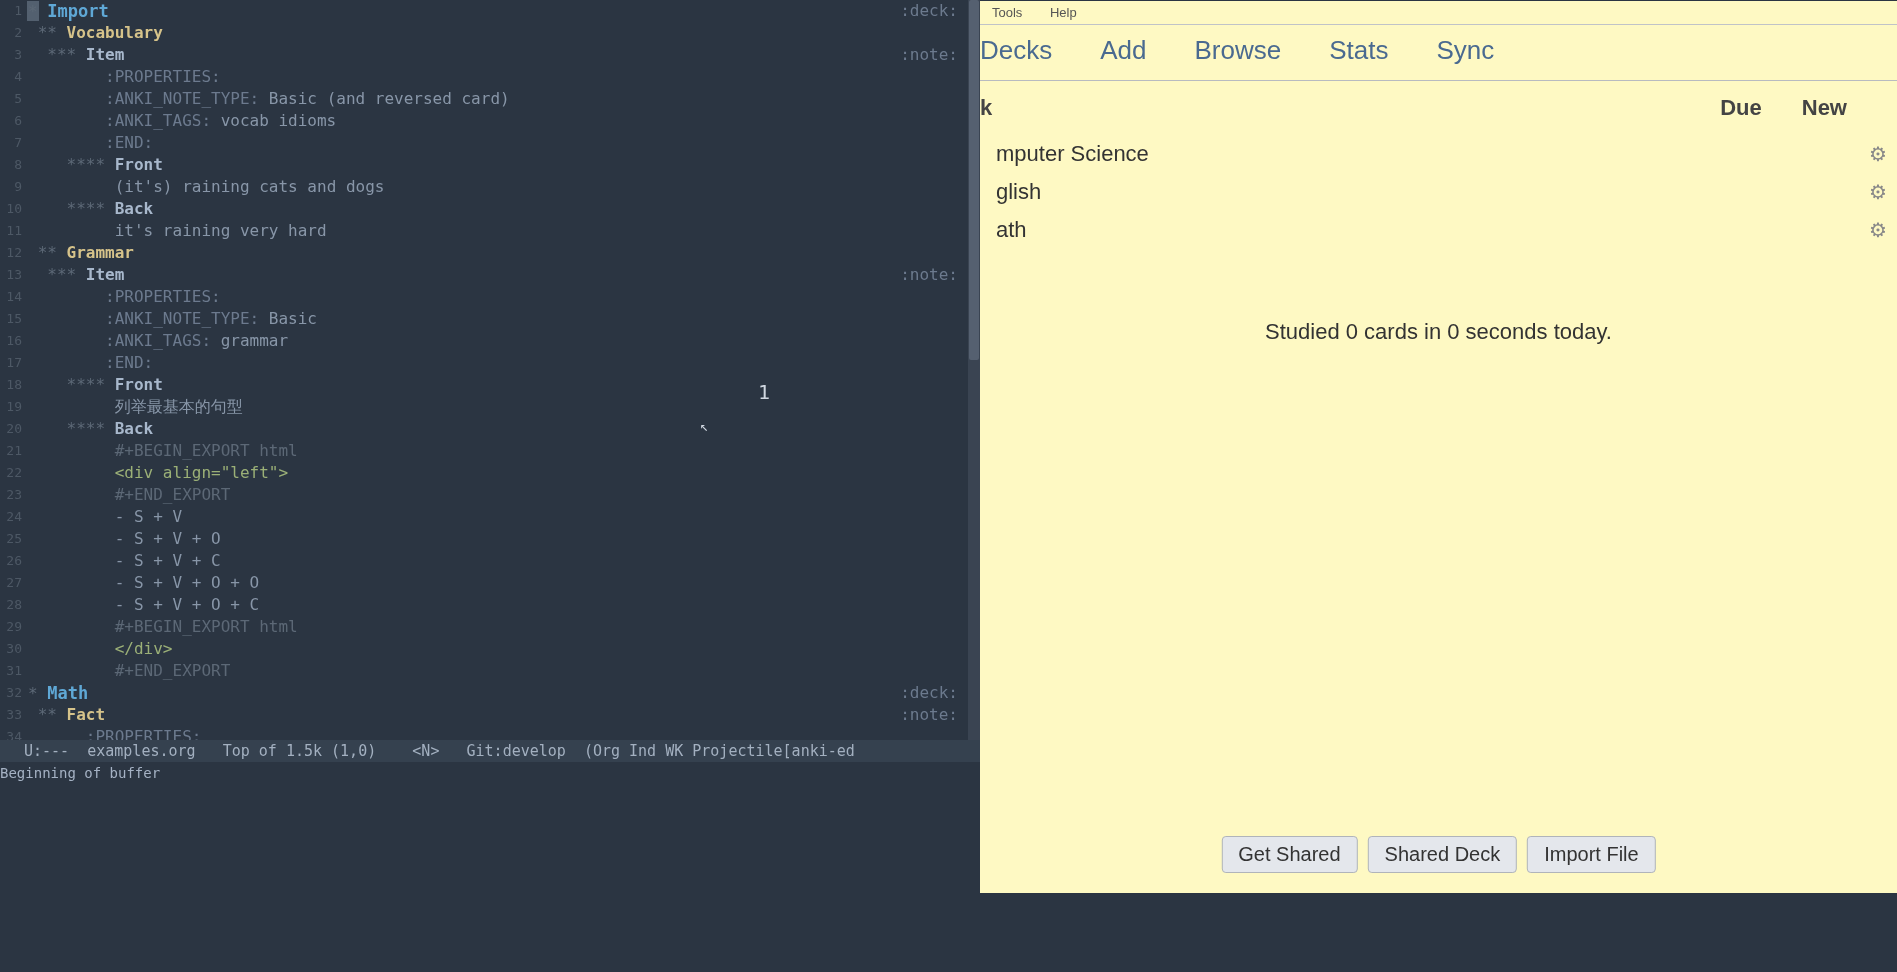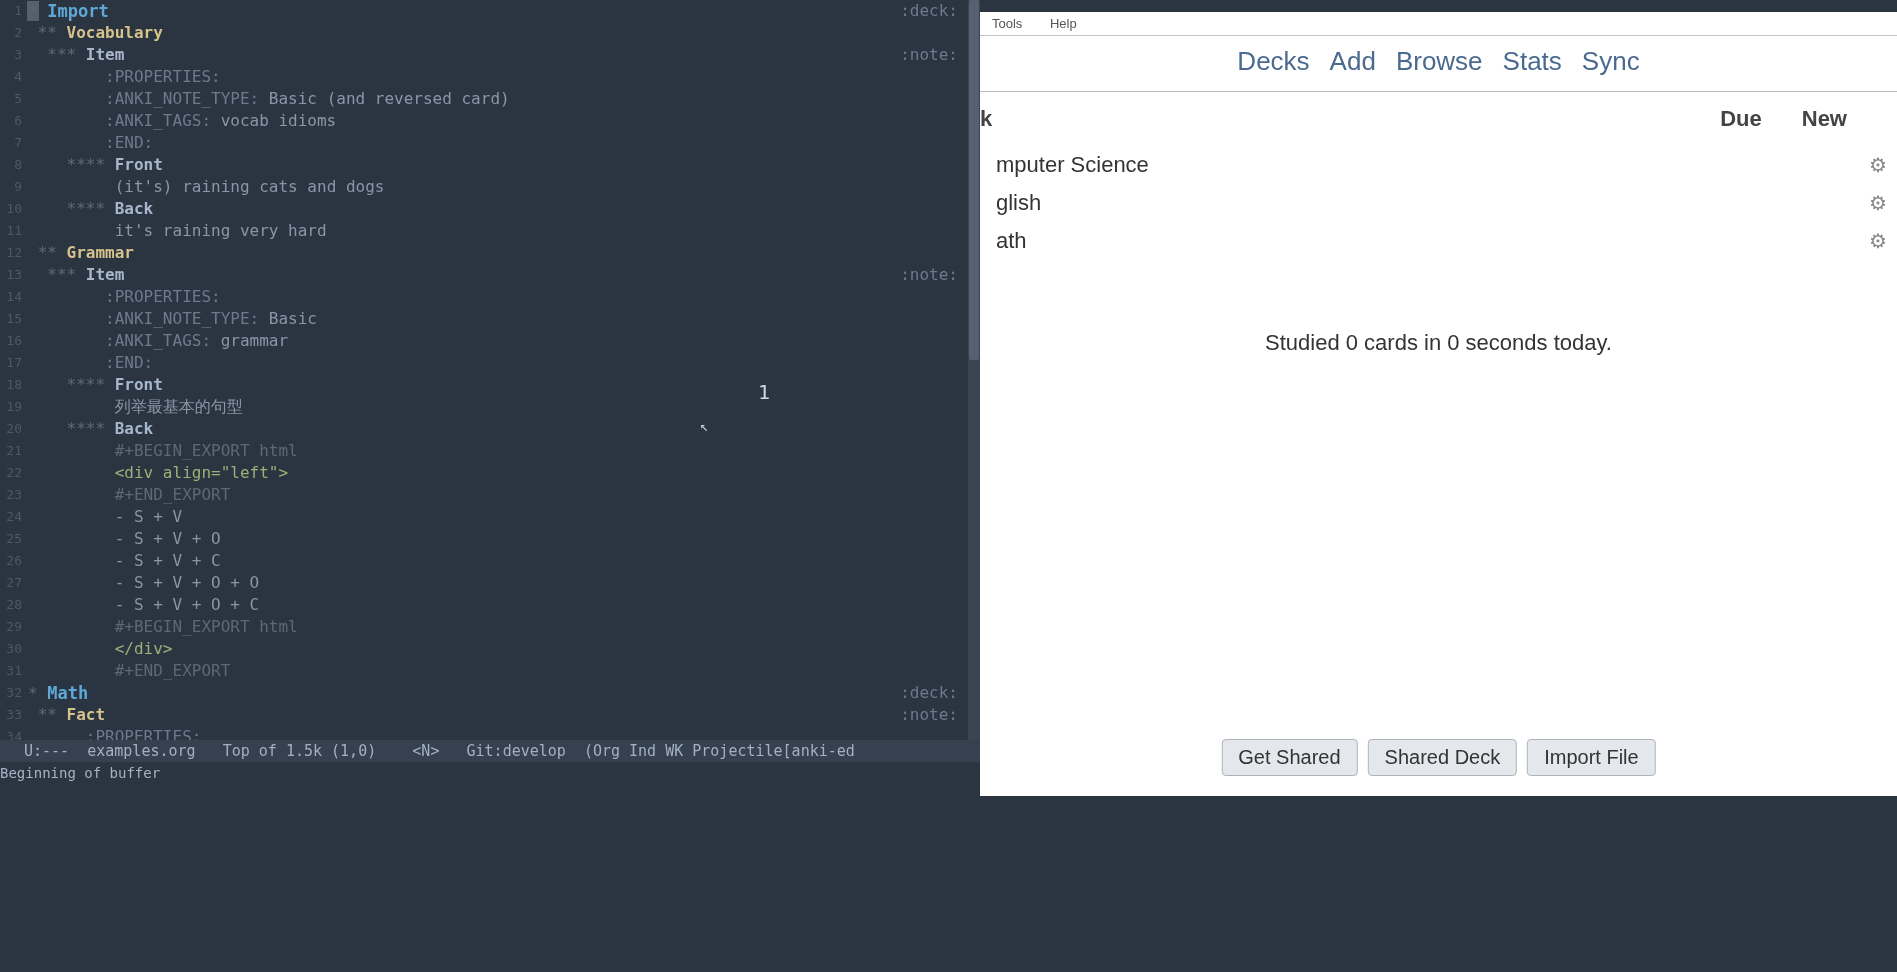--- a/index.html
+++ b/index.html
@@ -89,40 +89,40 @@
   top: 0;
   left: 1px;
   width: 10px;
   height: 360px;
   background: #556070;
   border-radius: 2px;
 }
 .anki-pane {
   position: absolute;
   left: 980px;
-  top: 12px;
+  top: 1px;
   width: 917px;
-  height: 784px;
-  background: #ffffff;
+  height: 892px;
+  background: #fef9c3;
   font-family: -apple-system, "Segoe UI", sans-serif;
   color: #3a3a3a;
 }
 .anki-menu {
   height: 24px;
   padding: 4px 12px;
   font-size: 13px;
   color: #555;
   border-bottom: 1px solid #c0c3c8;
 }
 .anki-menu span { margin-right: 24px; }
 .anki-navbar {
   display: flex;
-  gap: 20px;
+  gap: 48px;
   padding: 10px 0 14px 0;
-  justify-content: center;
+  justify-content: flex-start;
   font-size: 26px;
   font-weight: 500;
   border-bottom: 1px solid #b8bbc0;
 }
 .anki-navbar .nav-item { color: #4a6a90; cursor: pointer; }
 .table-head {
   display: flex;
   justify-content: flex-end;
   gap: 40px;
   padding: 14px 50px 14px 0;

